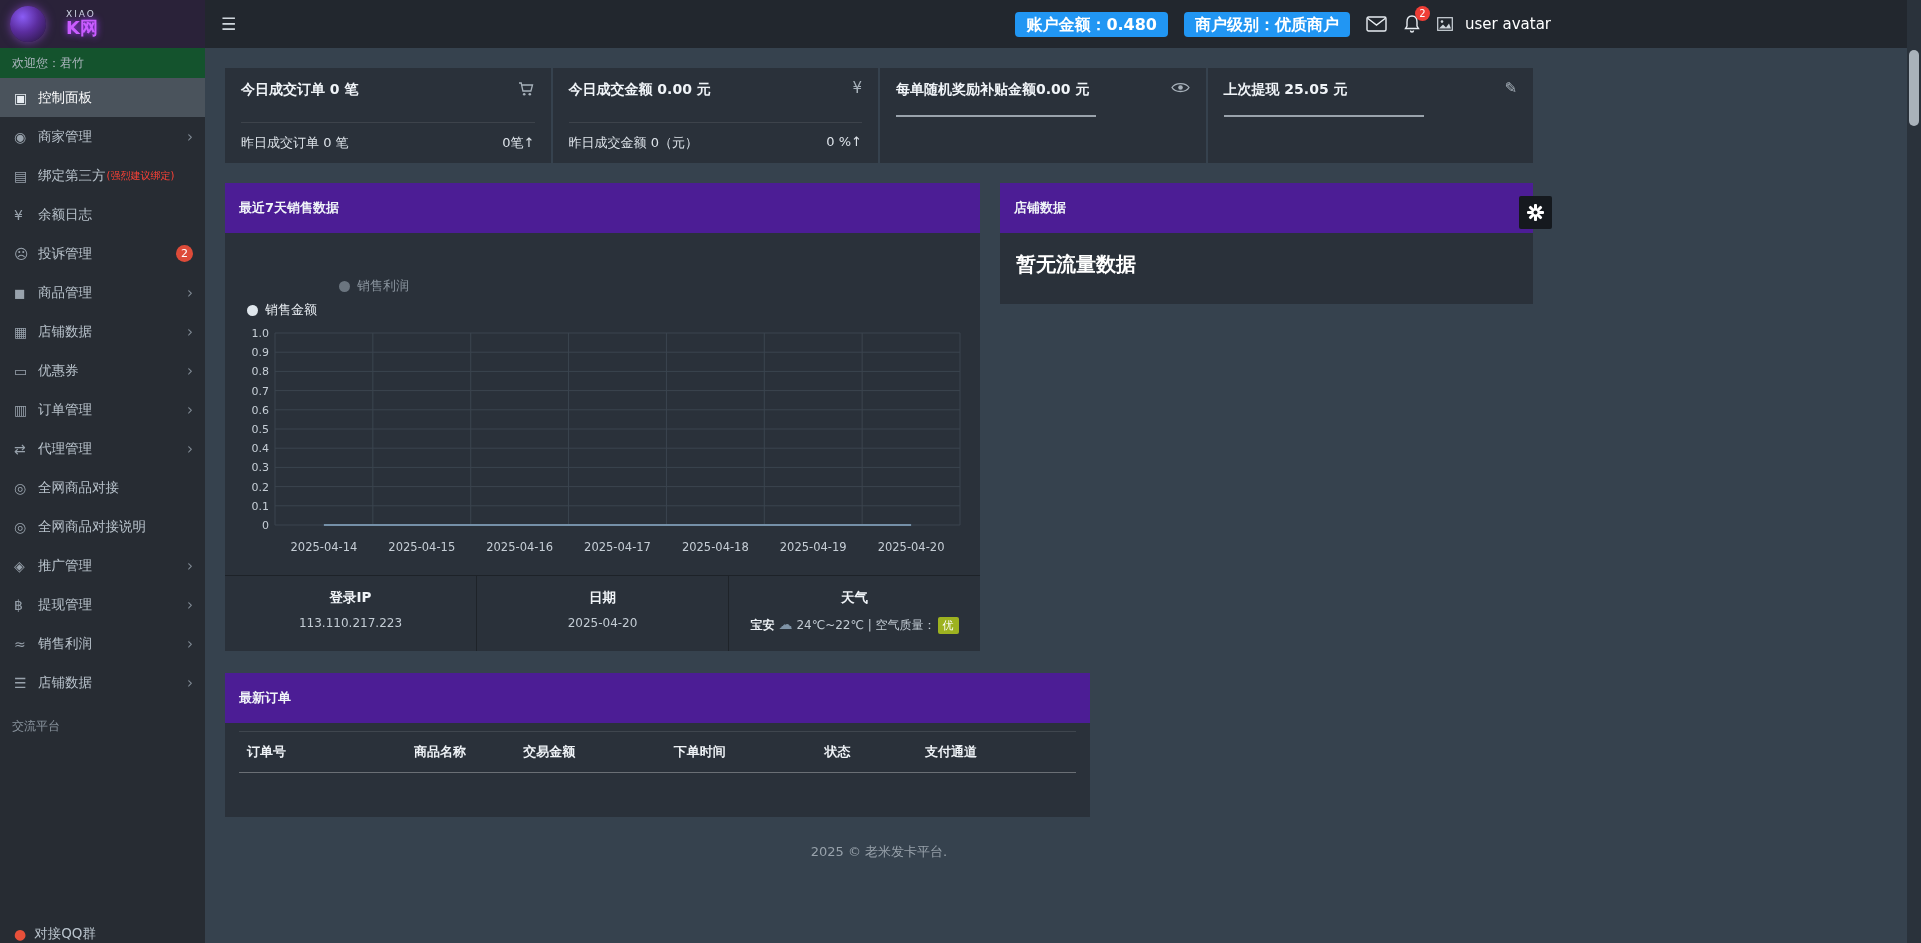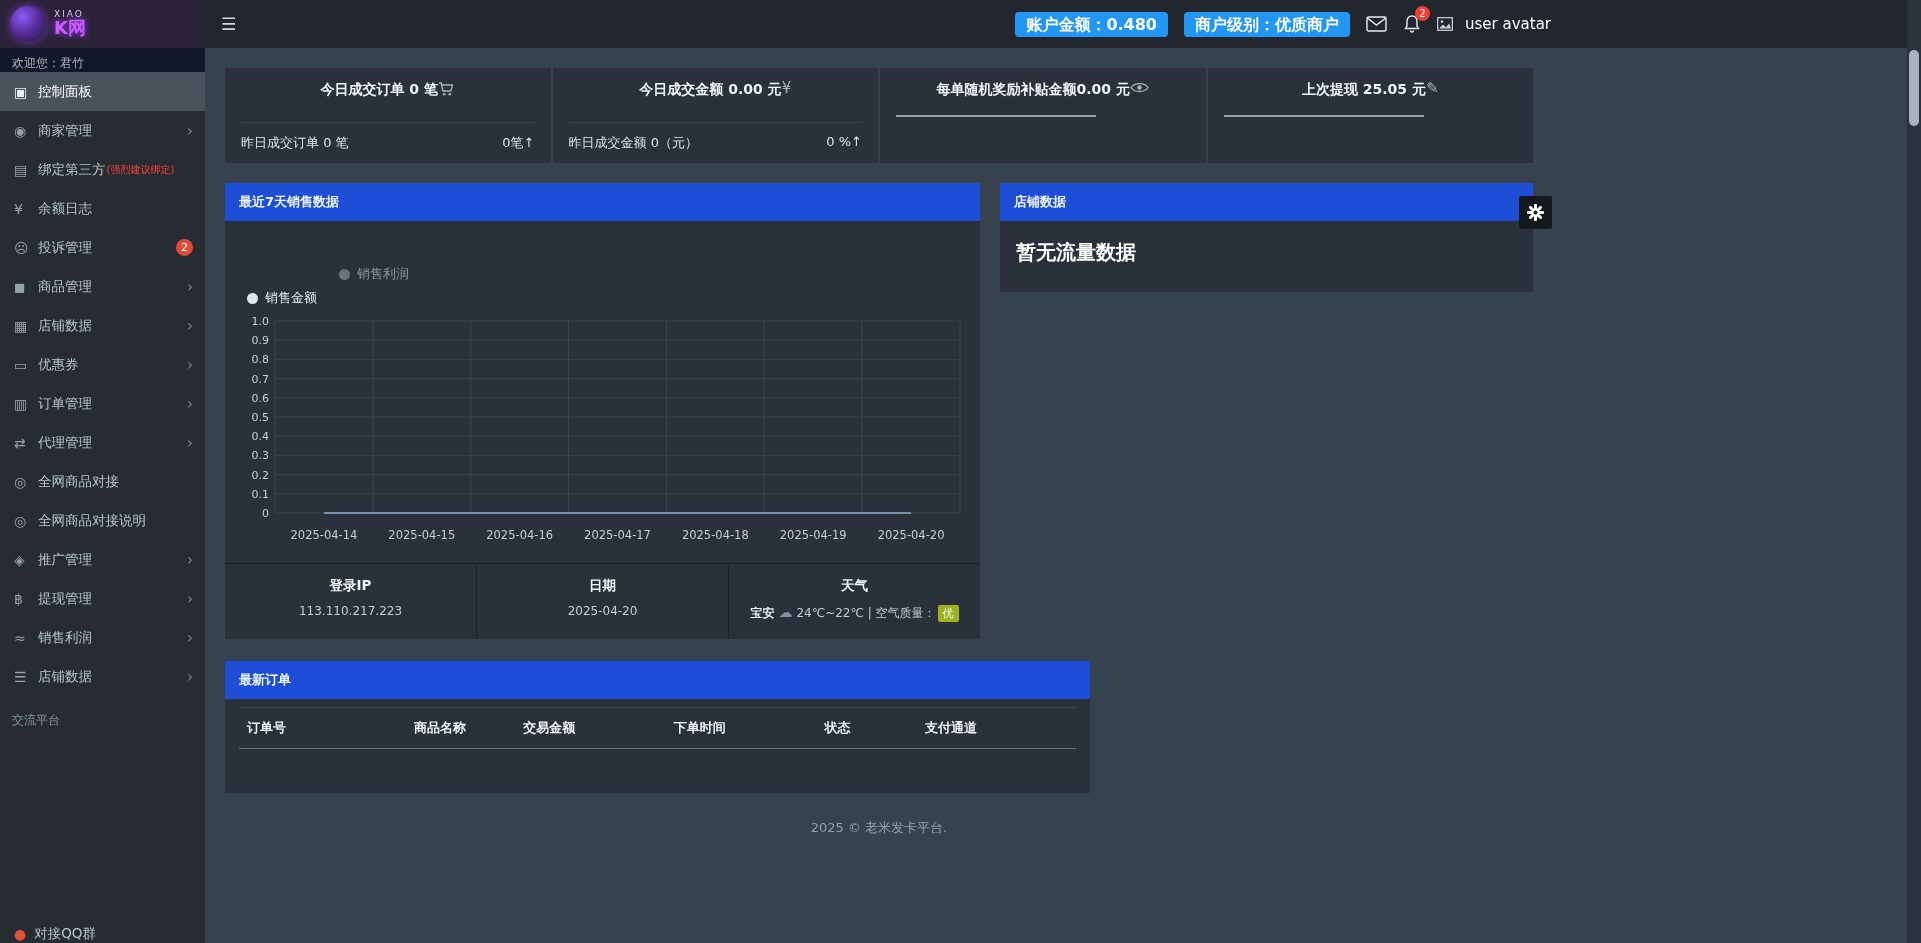--- a/index.html
+++ b/index.html
@@ -1,28 +1,28 @@
 <!DOCTYPE html>
 <html><head>
 <meta charset="utf-8">
 <style>
   * { margin:0; padding:0; box-sizing:border-box; }
   html,body { width:1921px; height:943px; overflow:hidden; }
   body { font-family:"DejaVu Sans","Liberation Sans",sans-serif; background:#36424e; position:relative; color:#e8edf2; }
 
   
   .sidebar { position:absolute; left:0; top:0; width:205px; height:943px; background:#272c33; z-index:20; overflow:hidden; }
-  .logo-area { height:48px; background:#2a2239; display:flex; align-items:center; padding:0 10px; gap:8px; cursor:pointer; }
+  .logo-area { height:48px; background:#2a2239; display:flex; align-items:center; padding:0 10px; gap:20px; cursor:pointer; }
   .logo-circle { width:36px; height:36px; border-radius:50%; flex:none;
     background:radial-gradient(circle at 35% 30%, #8a5cf5 0%, #5b2d9e 45%, #231437 100%);
     box-shadow:0 0 10px rgba(170,80,255,.55); }
   .logo-text { display:flex; flex-direction:column; line-height:1.05; }
   .logo-top { font-size:9px; color:#cfd6e4; letter-spacing:2px; }
   .logo-main { font-size:18px; font-weight:bold; color:#c95cff; text-shadow:0 0 7px #a43bff; }
-  .welcome { height:24px; line-height:30px; padding:0 12px; font-size:12px; color:#aeb7c0; background:#0f172a; }
+  .welcome { height:30px; line-height:30px; padding:0 12px; font-size:12px; color:#aeb7c0; background:#14532d; }
   .menu-item { display:flex; align-items:center; height:39px; padding:0 12px 0 14px; font-size:13.5px; color:#b9c3cc; cursor:pointer; white-space:nowrap; }
   .menu-item.active { background:#4a535c; color:#fff; }
   .mi-icon { width:24px; flex:none; font-size:14px; color:#98a2ac; }
   .menu-item.active .mi-icon { color:#e8edf2; }
   .mi-suffix { font-size:10px; color:#ff4136; margin-left:1px; }
   .mi-badge { margin-left:auto; background:#dd4b39; color:#fff; font-size:11px; min-width:17px; height:17px; line-height:17px; text-align:center; border-radius:9px; padding:0 4px; }
   .mi-chevron { margin-left:auto; color:#808a94; font-size:15px; }
   .section-title { padding:16px 12px 6px; font-size:12px; color:#8a949e; }
   .qq-item { position:absolute; left:0; bottom:-8px; width:100%; display:flex; align-items:center; gap:8px; padding:0 14px; height:34px; font-size:13.5px; color:#b9c3cc; cursor:pointer; }
   .qq-icon { color:#e8503a; font-size:14px; }
@@ -34,29 +34,29 @@
   .pill { background:#2196f3; color:#fff; font-size:16px; font-weight:bold; height:25px; line-height:25px; padding:0 11px; border-radius:4px; border:none; cursor:pointer; white-space:nowrap; font-family:inherit; }
   .icon-btn { position:relative; cursor:pointer; display:flex; align-items:center; }
   .bell-badge { position:absolute; top:-8px; right:-9px; background:#ef3e36; color:#fff; font-size:10px; min-width:15px; height:15px; line-height:15px; border-radius:8px; text-align:center; padding:0 3px; }
   .avatar-broken { display:flex; align-items:center; gap:12px; color:#fff; font-size:15px; cursor:pointer; white-space:nowrap; }
 
   
   .content { position:absolute; left:205px; top:48px; width:1348px; padding:20px; }
   .stats-row { display:flex; gap:2px; }
   .stat-card { flex:1; height:95px; background:#2a313a; padding:13px 16px 11px; display:flex; flex-direction:column; justify-content:space-between; }
   .stat-card.no-bottom { justify-content:flex-start; }
-  .sc-top { display:flex; justify-content:center; align-items:flex-start; }
+  .sc-top { display:flex; justify-content:space-between; align-items:flex-start; }
   .sc-title { font-size:14px; font-weight:bold; color:#f0f4f8; }
   .sc-icon { color:#a7b1ba; font-size:15px; line-height:1; }
   .sc-underline { width:200px; height:2px; background:#9aa3ac; margin-top:16px; }
   .sc-bottom { border-top:1px solid rgba(255,255,255,.09); padding-top:11px; display:flex; justify-content:space-between; font-size:13px; color:#dde3e9; }
 
   .row2 { display:flex; gap:20px; margin-top:20px; align-items:flex-start; }
   .panel { background:#2a313a; }
-  .panel-header { background:#1d4ed8; padding:10px 14px; font-size:13px; font-weight:bold; color:#f0f4f8; }
+  .panel-header { background:#4c1d95; padding:16px 14px; font-size:13px; font-weight:bold; color:#f0f4f8; }
   .chart-panel { width:755px; }
   .chart-body { padding:6px 14px 0; }
   .legend { display:flex; gap:22px; margin:14px 0 4px 8px; align-items:center; }
   .legend-item { display:flex; align-items:center; gap:7px; font-size:13px; cursor:pointer; }
   .legend-dot { width:11px; height:11px; border-radius:50%; }
   .legend-item.active { color:#e8edf2;margin-top:48px; } .legend-item.active .legend-dot { background:#dfe6ec; }
   .legend-item.inactive { color:#8a949e; } .legend-item.inactive .legend-dot { background:#6b757f; }
   .chart-wrap { margin-bottom:8px; }
   .info-row { display:flex; border-top:1px solid rgba(0,0,0,.3); }
   .info-cell { flex:1; text-align:center; padding:13px 12px 17px; border-right:1px solid rgba(0,0,0,.28); }

